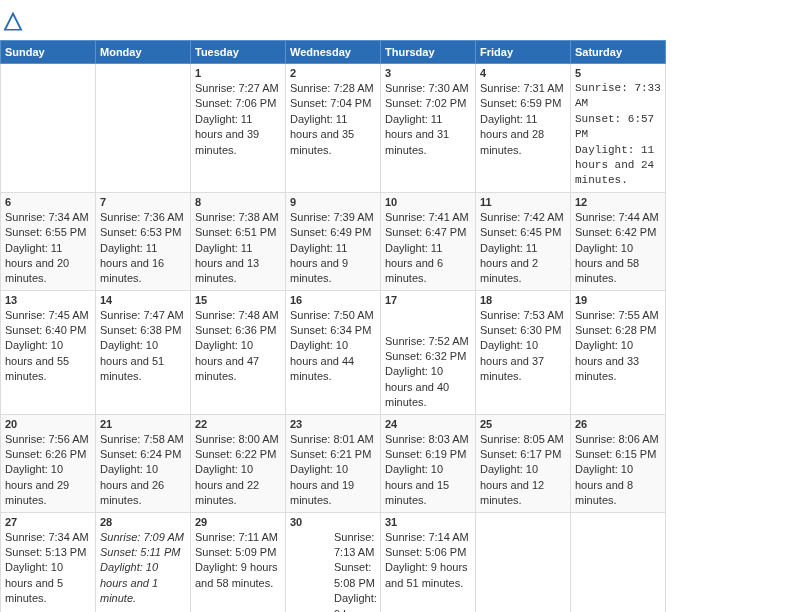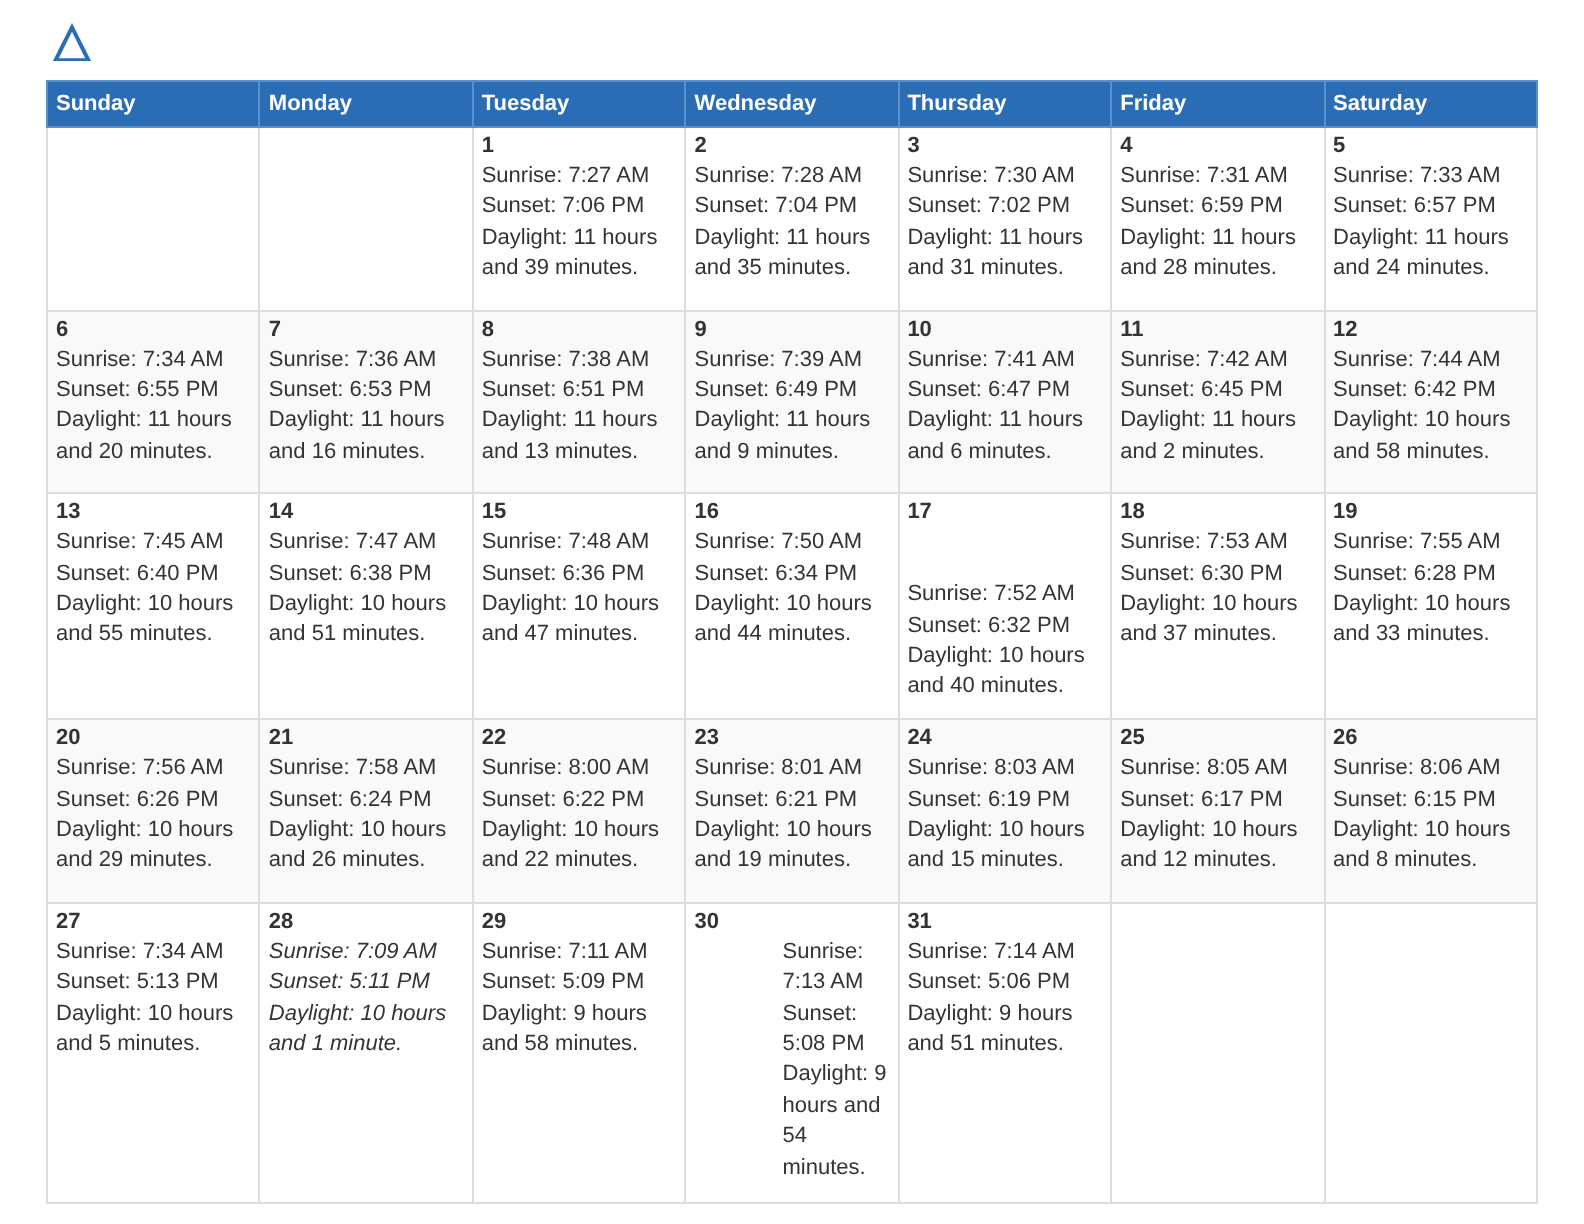--- a/index.html
+++ b/index.html
@@ -4,23 +4,23 @@
   <style>
     * { box-sizing: border-box; margin: 0; padding: 0; }
     body {
       font-family: Arial, sans-serif;
       background: #fff;
       width: 792px;
       height: 612px;
       overflow: hidden;
     }
     .page {
-      width: 792px;
+      width: 666px;
       height: 612px;
-      padding: 10px 23px;
+      padding: 10px 0;
       display: flex;
       flex-direction: column;
     }
     .header {
       display: flex;
       justify-content: space-between;
       align-items: flex-start;
       margin-bottom: 8px;
     }
     .logo {
@@ -160,21 +160,21 @@
 Daylight: 11 hours and 31 minutes.</div>
           </td>
           <td>
             <span class="day-number">4</span>
             <div class="day-info" style="white-space: pre-line;">Sunrise: 7:31 AM
 Sunset: 6:59 PM
 Daylight: 11 hours and 28 minutes.</div>
           </td>
           <td>
             <span class="day-number">5</span>
-            <div class="day-info" style="white-space: pre-line;">Sunrise: 7:33 AM
+            <div class="day-info" style="white-space: pre-line; font-family: Liberation Mono, monospace;">Sunrise: 7:33 AM
 Sunset: 6:57 PM
 Daylight: 11 hours and 24 minutes.</div>
           </td>
         </tr>
         <tr>
           <td>
             <span class="day-number">6</span>
             <div class="day-info" style="white-space: pre-line;">Sunrise: 7:34 AM
 Sunset: 6:55 PM
 Daylight: 11 hours and 20 minutes.</div>

